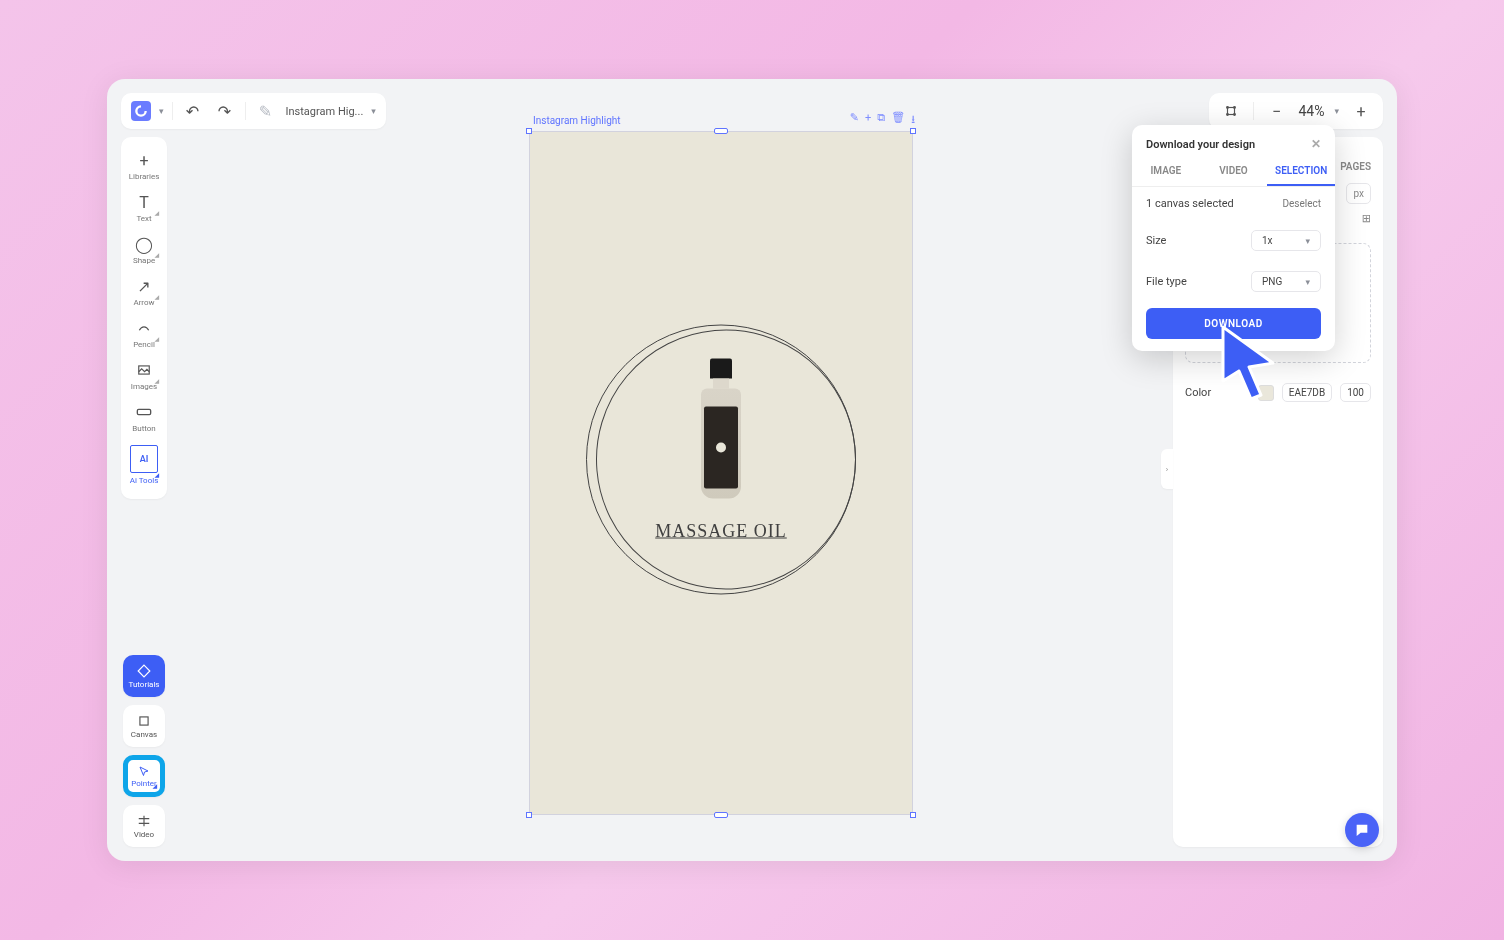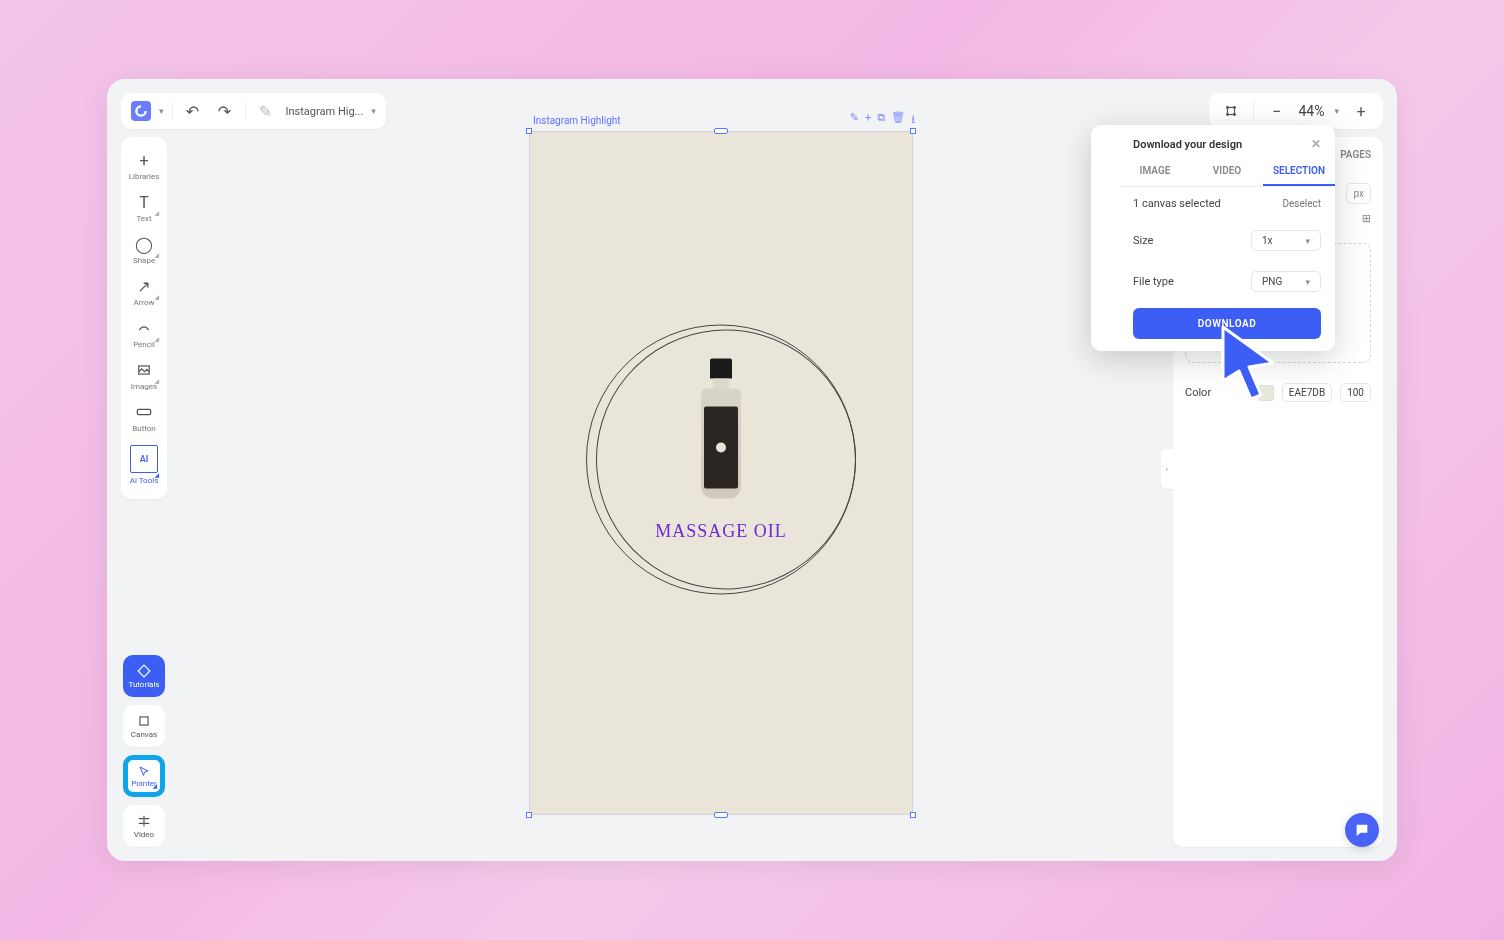--- a/index.html
+++ b/index.html
@@ -114,49 +114,49 @@
   .bottle { width:42px; height:140px; position:relative; margin-top:-20px;}
   .cap { position:absolute; top:0; left:50%; transform:translateX(-50%); width:22px; height:20px; background:#1a1a1a; border-radius:2px 2px 0 0; }
   .neck{ position:absolute; top:20px; left:50%; transform:translateX(-50%); width:16px; height:10px; background:#ddd8cc; }
   .body {
     position:absolute; top:30px; left:50%; transform:translateX(-50%);
     width:40px; height:110px; background:linear-gradient(#d9d4c8,#cfcabc);
     border-radius:6px 6px 12px 12px;
   }
   .label { position:absolute; top:48px; left:50%; transform:translateX(-50%); width:34px; height:82px; background:#2b2622; border-radius:2px; display:flex; align-items:center; justify-content:center;}
   .swan { width:10px; height:10px; background:#e9e6d9; border-radius:50%; }
-  .product-name { font-family: Georgia, "Times New Roman", serif; font-size:18px; letter-spacing:1px; color:#6d28d9; margin-top:22px; }
+  .product-name { font-family: Georgia, "Times New Roman", serif; font-size:18px; letter-spacing:1px; color:#404040; margin-top:22px;text-decoration:underline; }
 
   
   .right-panel {
     position:absolute; top:58px; right:14px; width:210px; bottom:14px;
     background:#fff; border-radius:10px;
     box-shadow: 0 1px 2px rgba(0,0,0,0.04);
     padding-top: 38px;
   }
-  .rp-tabs { position:absolute; top:0; right:0; display:flex; gap:0; font-size:10px; font-weight:600;justify-content:center;}
+  .rp-tabs { position:absolute; top:12px; right:0; display:flex; gap:0; font-size:10px; font-weight:600;justify-content:center;}
   .rp-tab { padding: 12px 12px; color:#888; cursor:pointer;}
   .rp-row { display:flex; justify-content:space-between; align-items:center; padding: 8px 12px; font-size:11px; color:#444;}
   .mini-select { border:1px solid #e6e6ea; border-radius:5px; padding:4px 8px; font-size:10px; display:flex; align-items:center; gap:4px;}
   .px-box { border:1px solid #e6e6ea; border-radius:5px; padding:4px 6px; font-size:10px; color:#888;}
   .dashed-box {
     margin: 10px 12px; height:120px; border:1px dashed #d2d4db; border-radius:8px;
     display:flex; flex-direction:column; align-items:center; justify-content:center; gap:6px;
     font-size:10px; color:#888;
   }
   .dashed-box .plus { font-size:20px; color:#555; }
   .color-row { display:flex; align-items:center; padding:10px 12px; font-size:11px; color:#444; gap:8px;}
   .swatch { width:16px; height:16px; background:#eae7db; border:1px solid #ddd; border-radius:3px;}
   .chip { border:1px solid #e6e6ea; border-radius:5px; padding:3px 6px; font-size:10px;}
 
   
   .popover {
-    position:absolute; top:46px; right:62px; width:244px; background:#fff;
+    position:absolute; top:46px; right:62px; width:203px; background:#fff;
     border-radius:10px; box-shadow: 0 8px 32px rgba(0,0,0,0.18);
-    z-index:50; padding-bottom:12px;padding-left:28px;
+    z-index:50; padding-bottom:12px;
   }
   .pop-head { display:flex; justify-content:space-between; align-items:center; padding:12px 14px 6px; font-size:11px; color:#333; font-weight:600;}
   .pop-close { color:#aaa; cursor:pointer; font-size:12px;}
   .pop-tabs { display:flex; justify-content:space-around; border-bottom:1px solid #eee; font-size:10px; font-weight:600; color:#888;}
   .pop-tab { padding:8px 4px; cursor:pointer; flex:1; text-align:center;}
   .pop-tab.active { color:#3d5ef5; border-bottom:2px solid #3d5ef5; }
   .pop-row { display:flex; justify-content:space-between; align-items:center; padding:10px 14px; font-size:11px; color:#444;}
   .deselect { color:#777; font-size:10px; cursor:pointer;}
   .pop-select { border:1px solid #e6e6ea; border-radius:5px; padding:4px 10px; font-size:10px; display:flex; align-items:center; gap:8px; min-width:70px; justify-content:space-between;}
   .download-btn {

